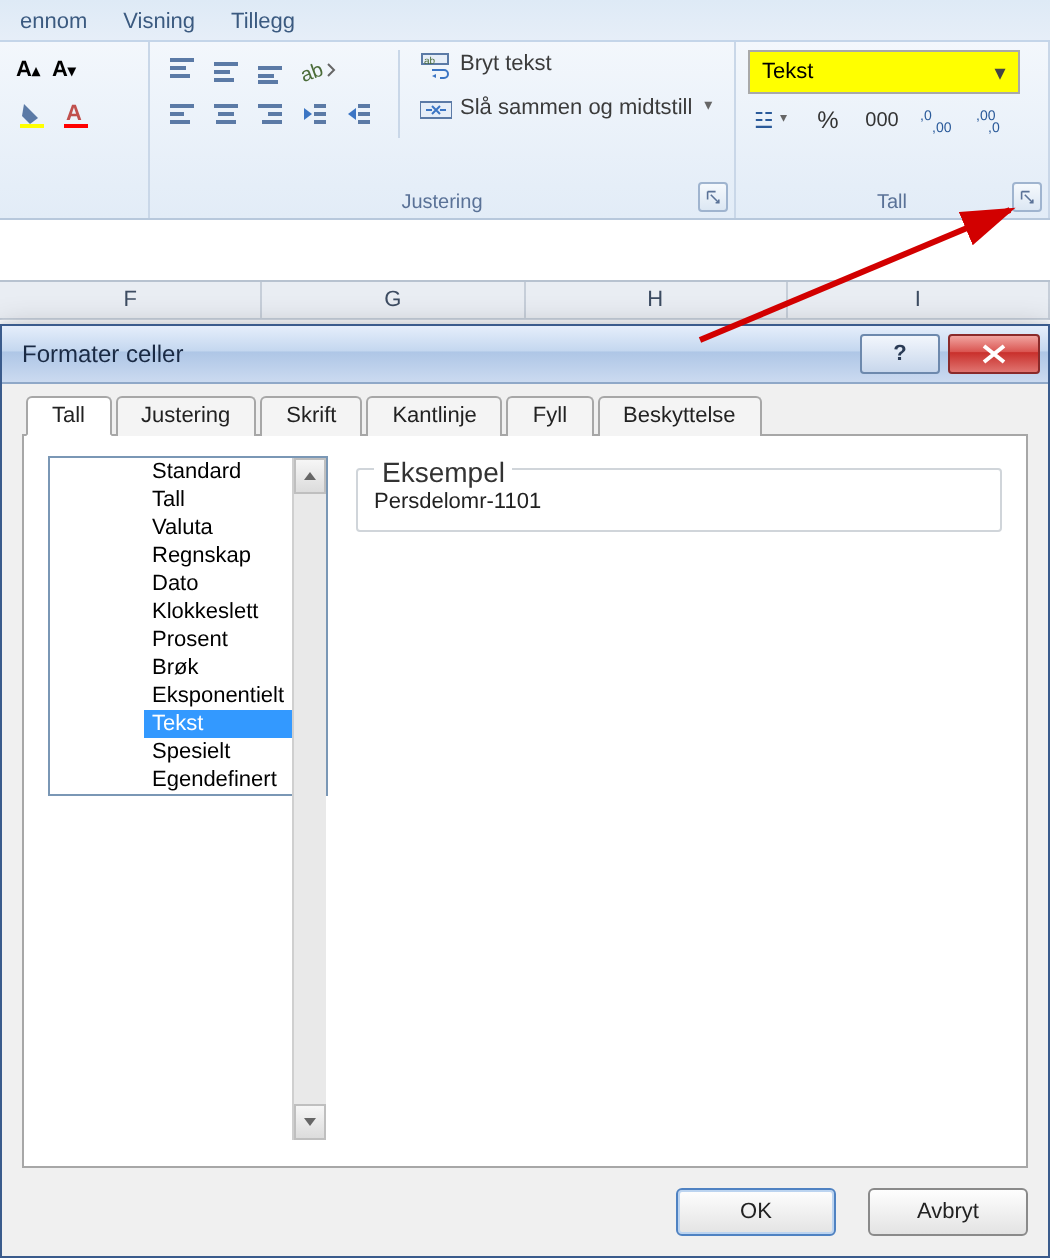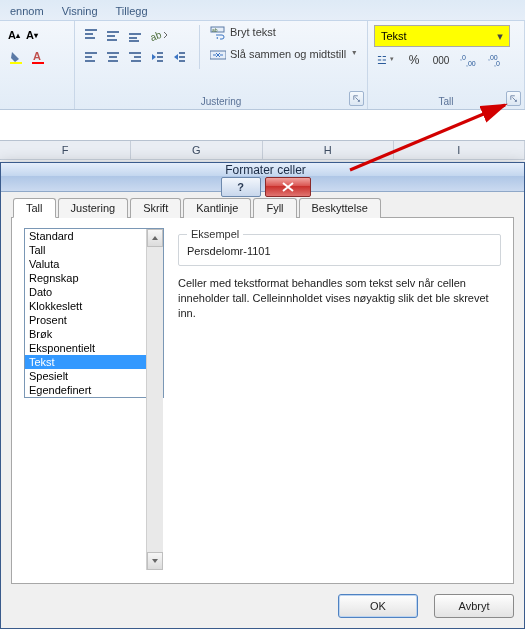--- a/index.html
+++ b/index.html
@@ -136,21 +136,20 @@
     z-index: 10;
     display:flex;
     flex-direction:column;
   }
   .titlebar {
     height: 28px;
     background: linear-gradient(#e5eefb,#c4d7ef 45%,#aec6e6 46%,#cbdaf0);
     display:flex; align-items:center; justify-content:space-between;
     padding: 0 4px 0 10px;
     border-bottom:1px solid #8fa8c8;
-    flex-direction:column;
   }
   .titlebar .t { color:#1a2a44; font-size:12px; }
   .titlebtns { display:flex; gap:4px; }
   .titlebtn {
     width:38px; height:18px;
     border:1px solid #6d89ad;
     border-radius:2px;
     display:flex;align-items:center;justify-content:center;
     background:linear-gradient(#f2f6fc,#c8d7ec);
     color:#2a3b55;
@@ -206,40 +205,41 @@
   .leftcol { width:140px; display:flex; flex-direction:column; }
   .fieldlabel { font-size:11px; margin-bottom:2px; text-decoration: underline; text-decoration-color: transparent; }
   .fieldlabel .u { text-decoration:underline; }
 
   .listbox {
     flex:1;
     border:1px solid #7a97b5;
     background:#fff;
     overflow:auto;
     font-size:11px;
+    padding-left:47px;
   }
   .listbox .item { padding:1px 4px; white-space:nowrap; }
   .listbox .item.selected { background:#3399ff; color:#fff; }
 
   .rightcol { flex:1; font-size:11px; color:#222; }
   .samplebox {
     border:1px solid #d0d5da;
     border-radius:2px;
     padding:6px 8px 8px 8px;
     margin-bottom:10px;
     position:relative;
     margin-top:6px;
   }
   .samplebox .legend {
     position:absolute;
     top:-7px;
     left:8px;
     background:#fff;
     padding:0 4px;
-    font-size:11px;
+    font-size:14px;
     color:#333;
   }
 
   .dlgbuttons {
     display:flex;
     justify-content:flex-end;
     gap:16px;
     padding-top:10px;
   }
   .dlgbtn {
@@ -510,21 +510,20 @@
                 </svg>
               </div>
           </div>
         </div>
       </div>
       <div class="rightcol">
         <div class="samplebox">
           <div class="legend">Eksempel</div>
           <div style="padding-top:4px;">Persdelomr-1101</div>
         </div>
-        <div style="line-height:1.35;">Celler med tekstformat behandles som tekst selv når cellen inneholder tall. Celleinnholdet vises nøyaktig slik det ble skrevet inn.</div>
       </div>
     </div>
 
     <div class="dlgbuttons">
       <div class="dlgbtn primary">OK</div>
       <div class="dlgbtn">Avbryt</div>
     </div>
   </div>
 </div>
 

